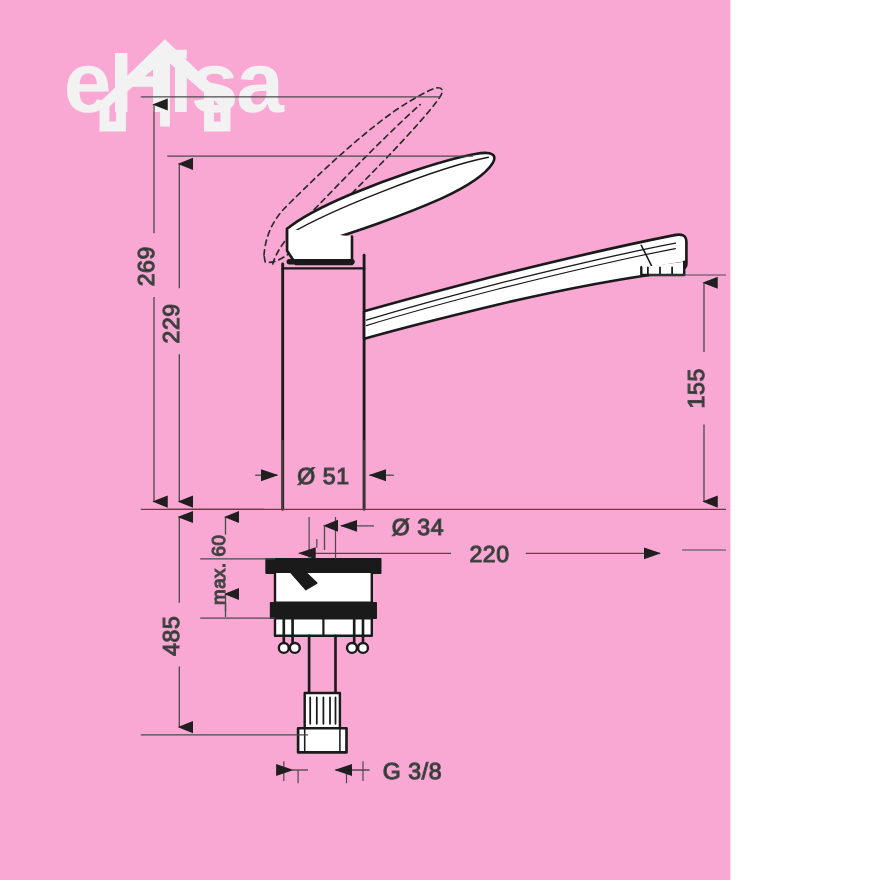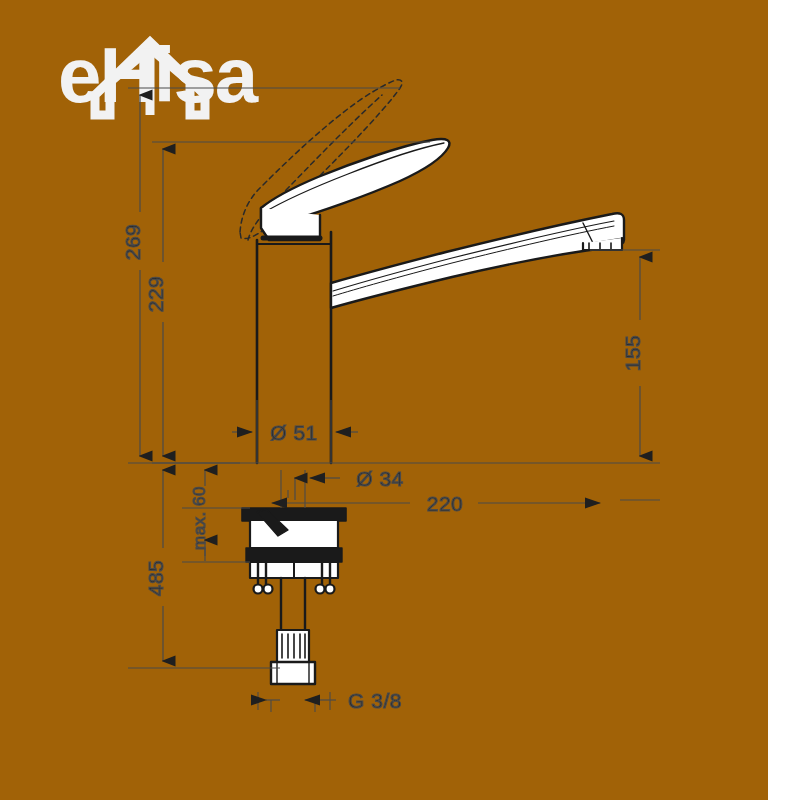--- a/index.html
+++ b/index.html
@@ -6,23 +6,23 @@
   html, body {
     margin: 0;
     padding: 0;
     background: #ffffff;
   }
   body {
     font-family: "Liberation Sans", sans-serif;
   }
   #drawing-root {
     position: relative;
-    width: 768px;
+    width: 664px;
     height: 800px;
-    background: #a16207;
+    background: #f9a8d4;
     overflow: hidden;
   }
   #drawing-svg {
     position: absolute;
     top: 0;
     left: 0;
     width: 800px;
     height: 800px;
     display: block;
   }

